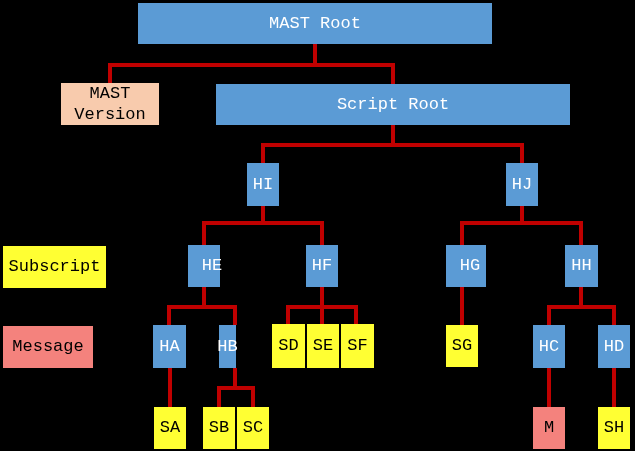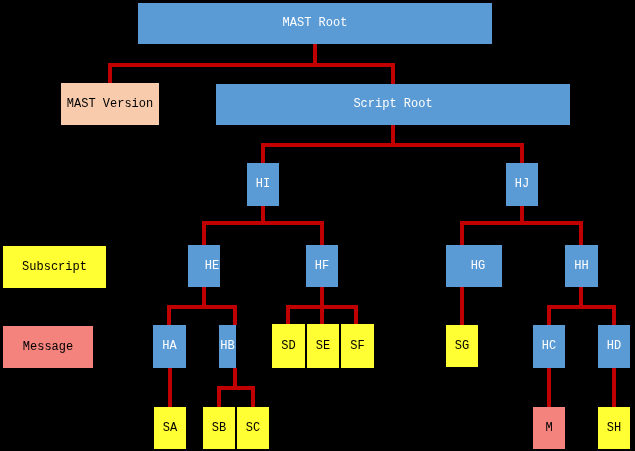--- a/index.html
+++ b/index.html
@@ -1,20 +1,20 @@
 <!DOCTYPE html>
 <html style="--background: #000000; --hash-blue: #5B9BD5; --subscript-yellow: #FFFF33; --message-salmon: #F4827D; --version-peach: #F8CBAD; --connector-red: #C00000; --text-on-blue: #FFFFFF; --text-on-light: #000000;"><head>
 <meta charset="utf-8">
 <style>
   html,body{margin:0;padding:0;}
   body{background:#000;width:635px;height:451px;overflow:hidden;}
   #canvas{position:relative;width:635px;height:451px;background:var(--background,#000);
           font-family:"Liberation Mono","DejaVu Sans Mono",monospace;}
   .node{position:absolute;display:flex;align-items:center;justify-content:center;
-        font-size:12px;line-height:1.25;text-align:center;white-space:pre-line;box-sizing:border-box;}
+        font-size:17px;line-height:1.25;text-align:center;white-space:pre-line;box-sizing:border-box;}
   .blue{background:var(--hash-blue,#5B9BD5);color:var(--text-on-blue,#fff);}
   .yellow{background:var(--subscript-yellow,#FFFF33);color:var(--text-on-light,#000);}
   .salmon{background:var(--message-salmon,#F4827D);color:var(--text-on-light,#000);}
   .peach{background:var(--version-peach,#F8CBAD);color:var(--text-on-light,#000);}
   .edge{position:absolute;background:var(--connector-red,#C00000);}
 </style>
 </head>
 <body>
 
 <div id="canvas">
@@ -71,21 +71,21 @@
   <div class="node blue" style="left:216px;top:84px;width:354px;height:41px;">Script Root</div>
 
   <div class="node yellow" style="left:3px;top:246px;width:103px;height:42px;">Subscript</div>
   <div class="node salmon" style="left:3px;top:326px;width:90px;height:42px;">Message</div>
 
   <div class="node blue" style="left:247px;top:163px;width:32px;height:43px;">HI</div>
   <div class="node blue" style="left:506px;top:163px;width:32px;height:43px;">HJ</div>
 
   <div class="node blue" style="left:188px;top:245px;width:32px;height:42px;padding-left:16px;">HE</div>
   <div class="node blue" style="left:306px;top:245px;width:32px;height:42px;">HF</div>
-  <div class="node blue" style="left:446px;top:245px;width:56px;height:42px;padding-left:8px;">HG</div>
+  <div class="node blue" style="left:446px;top:245px;width:40px;height:42px;padding-left:8px;">HG</div>
   <div class="node blue" style="left:565px;top:245px;width:33px;height:42px;">HH</div>
 
   <div class="node blue" style="left:153px;top:325px;width:33px;height:43px;">HA</div>
   <div class="node blue" style="left:219px;top:325px;width:17px;height:43px;">HB</div>
   <div class="node yellow" style="left:307px;top:324px;width:32px;height:44px;">SE</div>
   <div class="node yellow" style="left:272px;top:324px;width:33px;height:44px;">SD</div>
   <div class="node yellow" style="left:341px;top:324px;width:33px;height:44px;">SF</div>
   <div class="node yellow" style="left:446px;top:325px;width:32px;height:42px;">SG</div>
   <div class="node blue" style="left:533px;top:325px;width:32px;height:43px;">HC</div>
   <div class="node blue" style="left:598px;top:325px;width:32px;height:43px;">HD</div>

